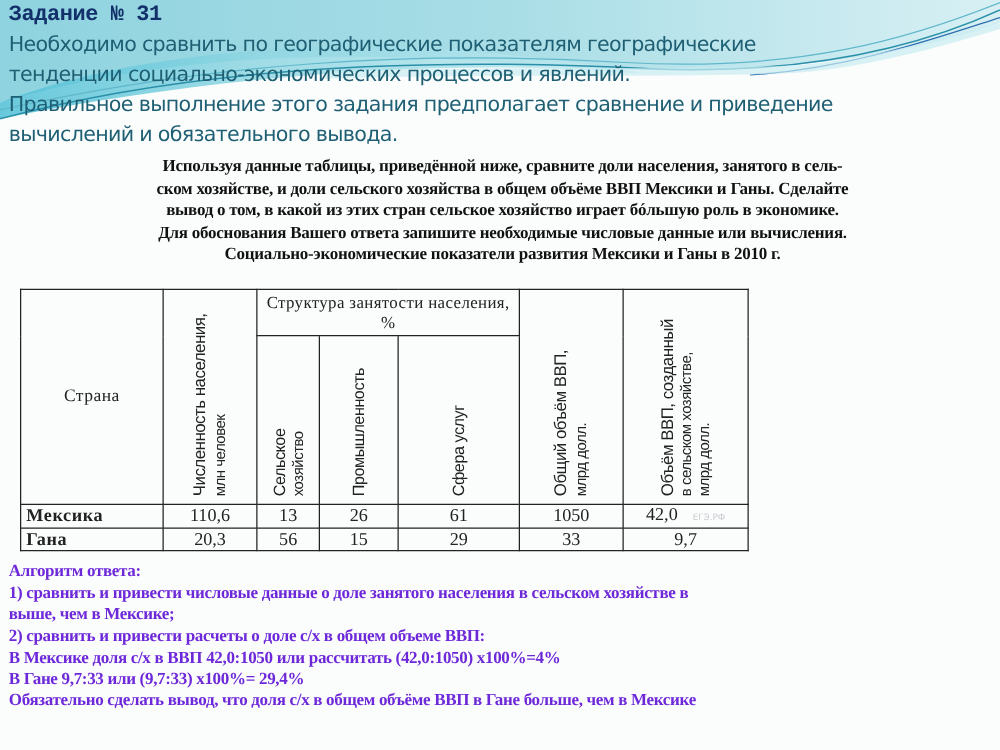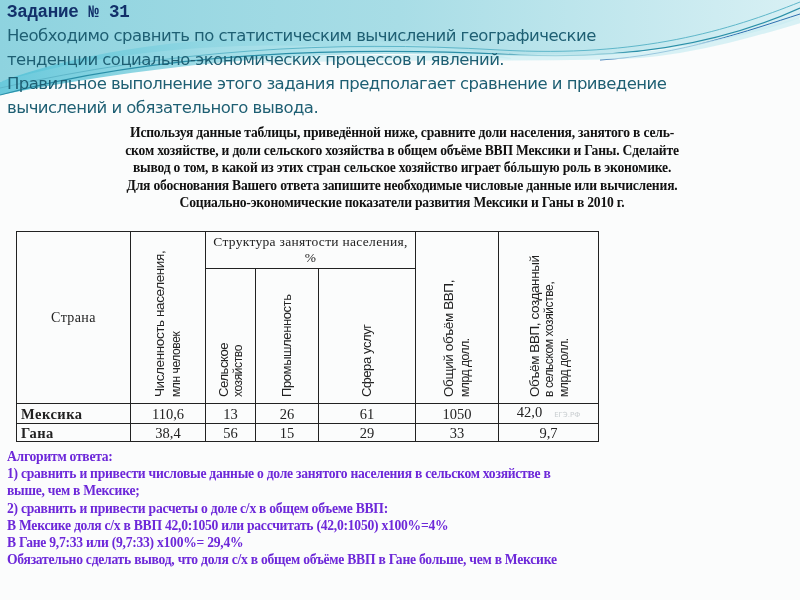--- a/index.html
+++ b/index.html
@@ -84,21 +84,21 @@
   <path d="M0,0 L800,0 L800,18 C700,55 560,62 430,52 C300,42 150,38 0,82 Z" fill="url(#g1)"></path>
   <path d="M0,82 C110,40 260,32 360,40 C470,48 540,62 500,58 C380,48 200,55 0,95 Z" fill="url(#g2)" opacity="0.85"></path>
   <path d="M0,95 C150,55 330,45 520,55 C640,60 730,40 800,8" stroke="#2a8fa8" stroke-width="1.2" fill="none"></path>
   <path d="M0,88 C170,50 330,40 500,50 C640,58 730,30 800,2" stroke="#5fb7ca" stroke-width="1" fill="none"></path>
   <path d="M600,60 C680,55 750,30 800,14" stroke="#2d6fb0" stroke-width="1" fill="none"></path>
   <path d="M260,60 C420,55 560,60 640,55 C700,50 760,32 800,20" stroke="#c9ecf2" stroke-width="6" fill="none" opacity="0.7"></path>
 </svg>
 
 <div class="title-block">
   <div class="title-main">Задание № 31</div>
-  <div class="title-line">Необходимо сравнить по статистическим вычислений географические</div>
+  <div class="title-line">Необходимо сравнить по географические показателям географические</div>
   <div class="title-line">тенденции социально-экономических процессов и явлений.</div>
   <div class="title-line">Правильное выполнение этого задания предполагает сравнение и приведение</div>
   <div class="title-line">вычислений и обязательного вывода.</div>
 </div>
 
 <div class="task">
   <div>Используя данные таблицы, приведённой ниже, сравните доли населения, занятого в сель-</div>
   <div>ском хозяйстве, и доли сельского хозяйства в общем объёме ВВП Мексики и Ганы. Сделайте</div>
   <div>вывод о том, в какой из этих стран сельское хозяйство играет бóльшую роль в экономике.</div>
   <div>Для обоснования Вашего ответа запишите необходимые числовые данные или вычисления.</div>
@@ -152,21 +152,21 @@
     <td class="country">Мексика</td>
     <td>110,6</td>
     <td>13</td>
     <td>26</td>
     <td>61</td>
     <td>1050</td>
     <td><span>42,0</span><span class="watermark">ЕГЭ.РФ</span></td>
   </tr>
   <tr class="row">
     <td class="country">Гана</td>
-    <td>38,4</td>
+    <td>20,3</td>
     <td>56</td>
     <td>15</td>
     <td>29</td>
     <td>33</td>
     <td>9,7</td>
   </tr>
 </tbody>
   </table>
 
 <div class="answer">

